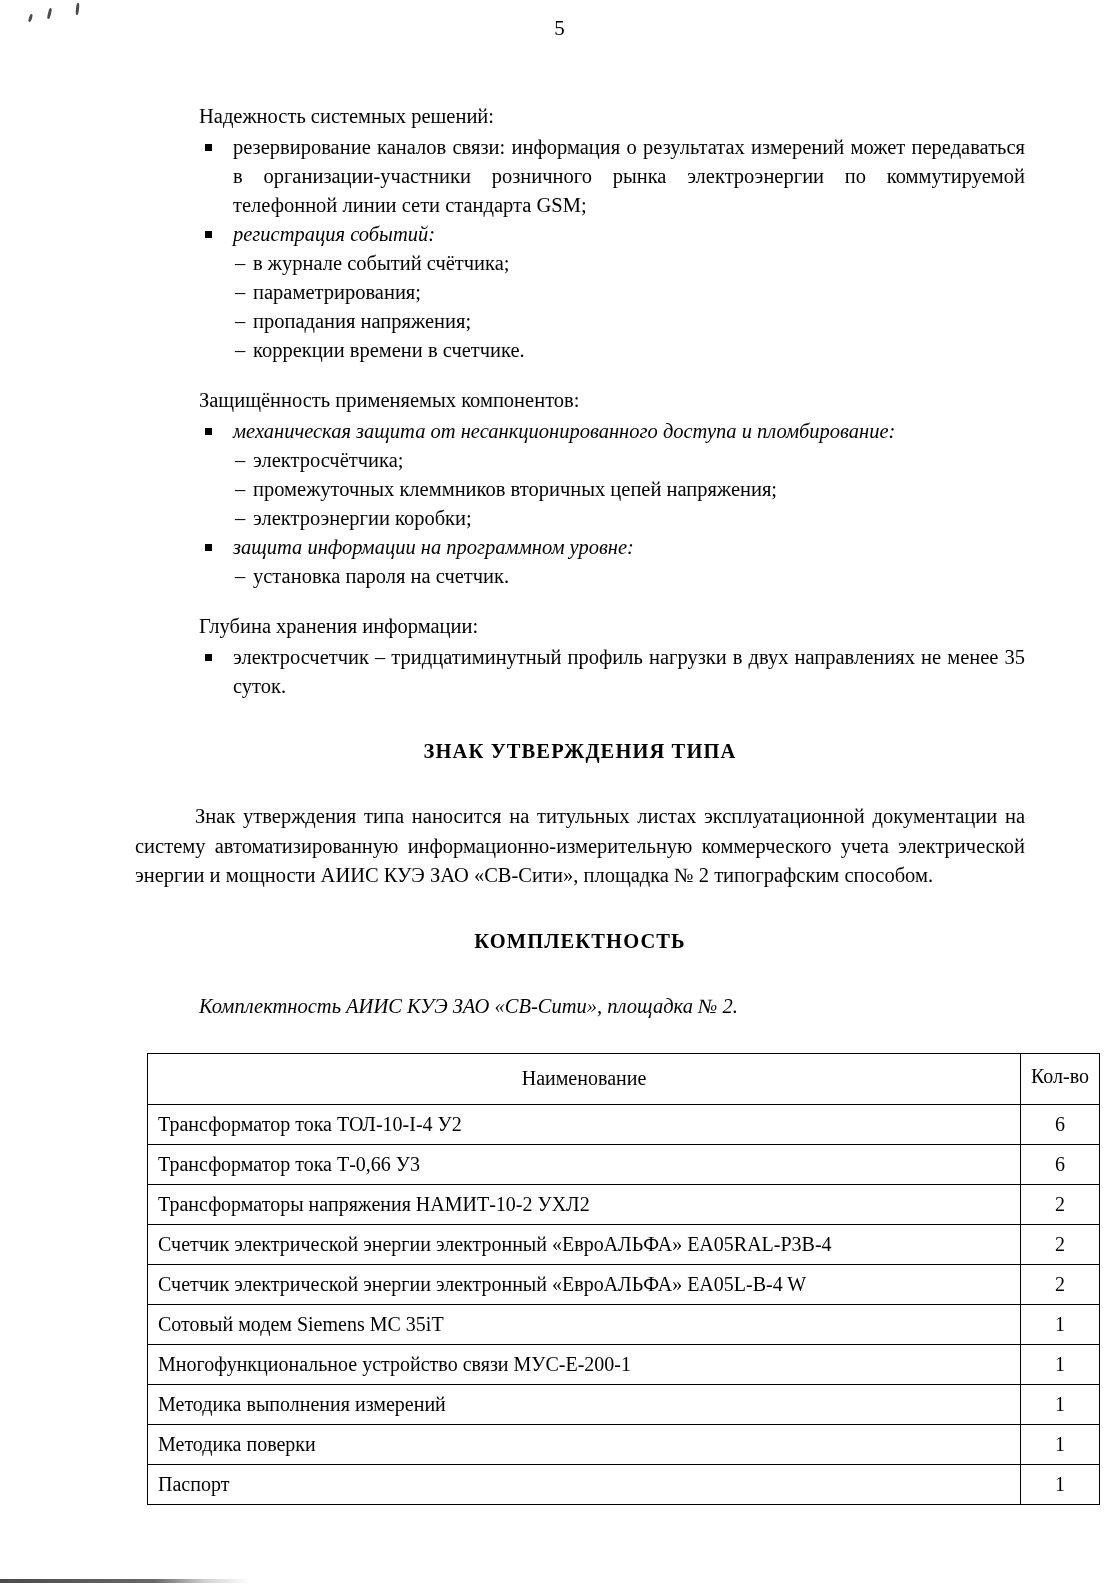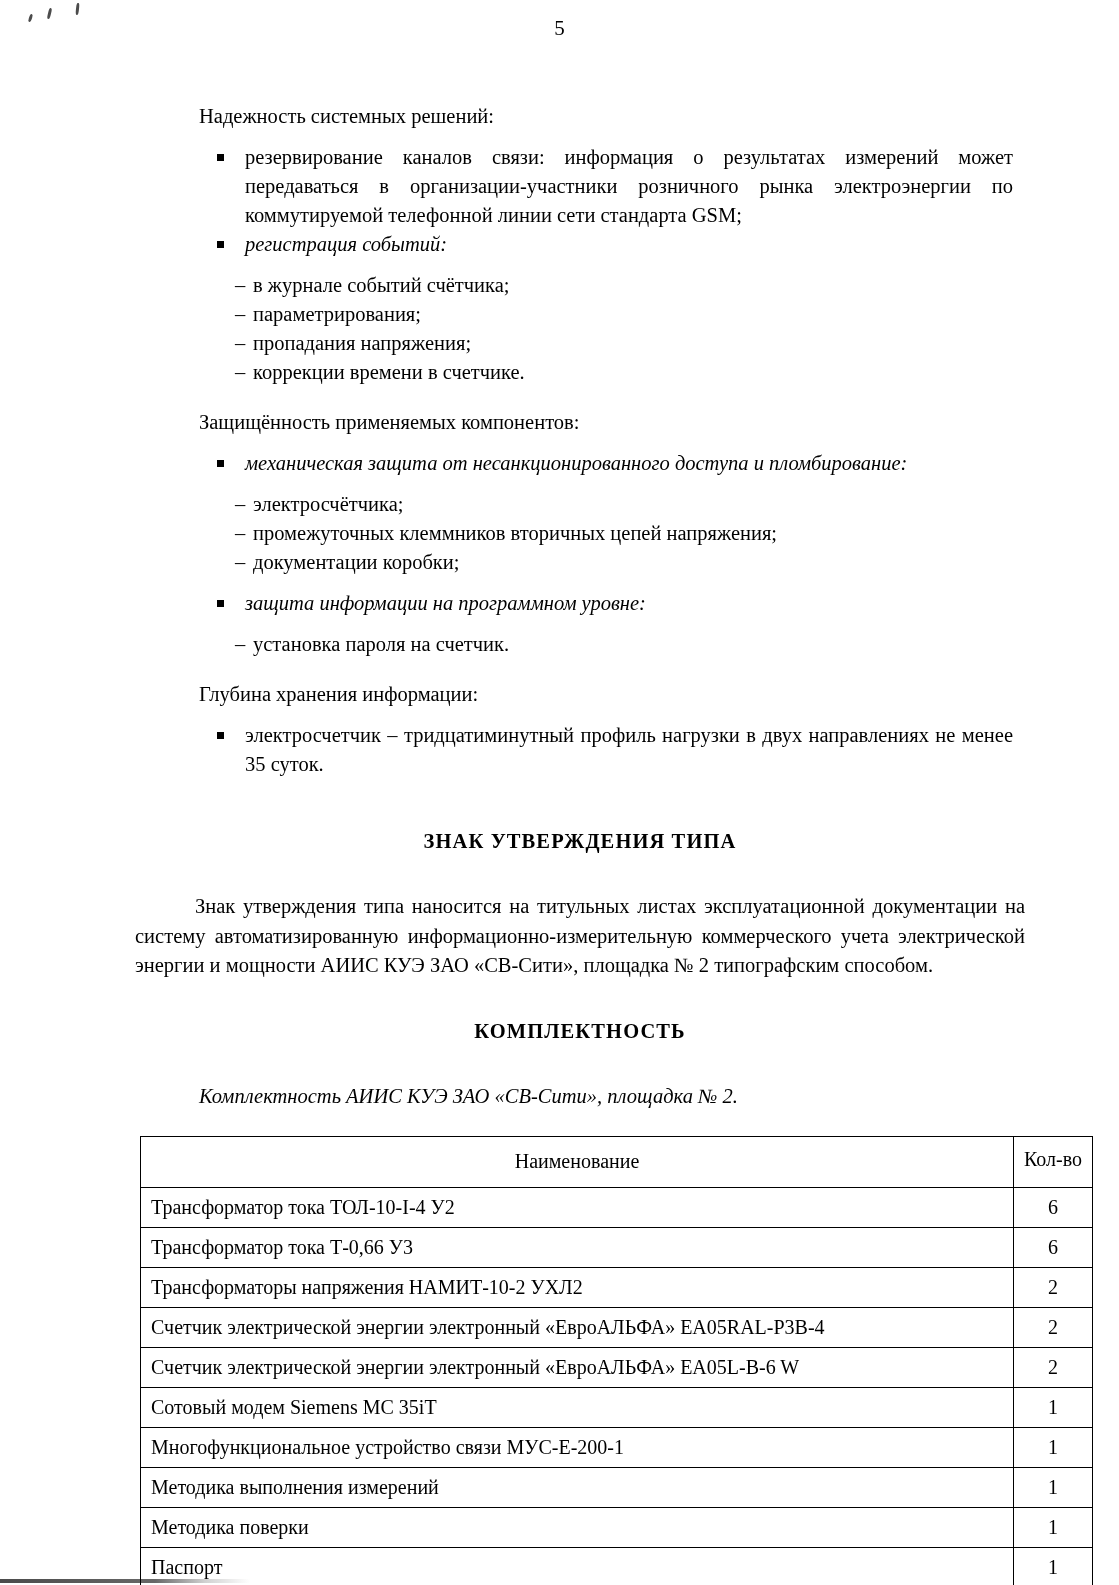--- a/index.html
+++ b/index.html
@@ -59,21 +59,21 @@
 
   .lead {
     font-size: 20.5px;
     line-height: 29px;
     margin: 12px 0 2px 0;
     padding-left: 64px;
   }
 
   ul.bullets {
     list-style: none;
-    margin: 12px;
+    margin: 0;
     padding: 0;
   }
   ul.bullets > li.bullet {
     position: relative;
     font-size: 20.5px;
     line-height: 29px;
     padding-left: 98px;
     text-align: justify;
     margin: 0;
   }
@@ -131,21 +131,21 @@
     margin: 0;
     padding-left: 64px;
     font-style: italic;
   }
 
   
   table.kit {
     width: 953px;
     border-collapse: collapse;
     table-layout: fixed;
-    margin: 5px;
+    margin: 12px;
   }
   table.kit th, table.kit td {
     border: 1.6px solid #000;
     font-weight: normal;
     font-size: 20px;
     line-height: 25px;
     padding: 7px 8px 7px 10px;
     vertical-align: middle;
   }
   table.kit th.h-name {
@@ -205,21 +205,21 @@
     <p class="lead">Защищённость применяемых компонентов:</p>
     <ul class="bullets">
       <li class="bullet nojust">
         <span class="sq"></span>
         <span>механическая защита от несанкционированного доступа и пломбирование:</span>
       </li>
     </ul>
     <ul class="dashes">
       <li class="dash"><span class="dch">–</span><span>электросчётчика;</span></li>
       <li class="dash"><span class="dch">–</span><span>промежуточных клеммников вторичных цепей напряжения;</span></li>
-      <li class="dash"><span class="dch">–</span><span>документации коробки;</span></li>
+      <li class="dash"><span class="dch">–</span><span>электроэнергии коробки;</span></li>
     </ul>
     <ul class="bullets">
       <li class="bullet nojust">
         <span class="sq"></span>
         <span>защита информации на программном уровне:</span>
       </li>
     </ul>
     <ul class="dashes">
       <li class="dash"><span class="dch">–</span><span>установка пароля на счетчик.</span></li>
     </ul>
@@ -270,21 +270,21 @@
           </tr>
         <tr>
             <td class="name">Трансформаторы напряжения НАМИТ-10-2 УХЛ2</td>
             <td class="qty">2</td>
           </tr>
         <tr>
             <td class="name">Счетчик электрической энергии электронный «ЕвроАЛЬФА» EA05RAL-P3B-4</td>
             <td class="qty">2</td>
           </tr>
         <tr>
-            <td class="name">Счетчик электрической энергии электронный «ЕвроАЛЬФА» EA05L-B-6 W</td>
+            <td class="name">Счетчик электрической энергии электронный «ЕвроАЛЬФА» EA05L-B-4 W</td>
             <td class="qty">2</td>
           </tr>
         <tr>
             <td class="name">Сотовый модем Siemens MC 35iT</td>
             <td class="qty">1</td>
           </tr>
         <tr>
             <td class="name">Многофункциональное устройство связи МУС-Е-200-1</td>
             <td class="qty">1</td>
           </tr>

